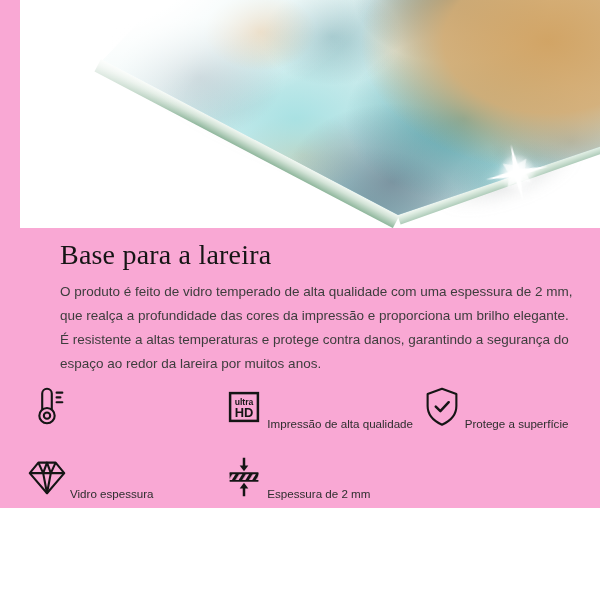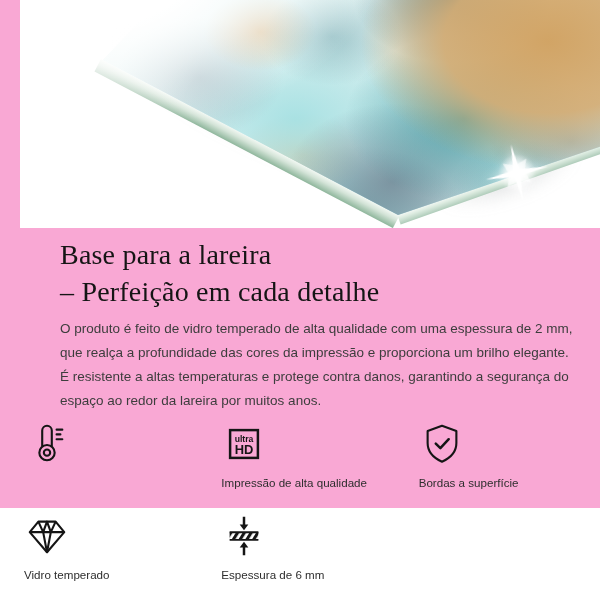--- a/index.html
+++ b/index.html
@@ -72,21 +72,21 @@
   .desc{
     margin:7px 0 0;max-width:535px;
     font-size:13.5px;line-height:24px;color:#3d3d3d;
   }
 
   
   .features{
     display:grid;grid-template-columns:1fr 1fr 1fr;
     row-gap:22px;margin:6px -36px 0;
   }
-  .feature{display:flex;flex-direction:column;align-items:flex-start;}
+  .feature{display:flex;flex-direction:row;align-items:flex-end;}
   .icon-box{height:48px;display:flex;align-items:flex-end;justify-content:center;}
   .icon-box svg{display:block;}
   .feature-label{margin-top:9px;font-size:11.6px;color:#2e2e2e;text-align:center;}
 </style>
 </head>
 <body>
 
 <div class="page">
 
   <div class="hero">
@@ -105,21 +105,20 @@
       </defs>
       <circle cx="34" cy="32" r="19" fill="url(#glow)"></circle>
       <path d="M34 3 L37.2 28.8 L66 32 L37.2 35.2 L34 61 L30.8 35.2 L2 32 L30.8 28.8 Z" fill="#ffffff"></path>
       <path d="M34 15 L39.5 26.5 L51 32 L39.5 37.5 L34 49 L28.5 37.5 L17 32 L28.5 26.5 Z" fill="#ffffff" opacity="0.65" transform="rotate(45 34 32)"></path>
     </svg>
   </div>
 
   <div class="content">
     <h1>
       <span>Base para a lareira</span>
-      <span>– Perfeição em cada detalhe</span>
     </h1>
 
     <p class="desc">O produto é feito de vidro temperado de alta qualidade com uma espessura de 2 mm, que realça a profundidade das cores da impressão e proporciona um brilho elegante. É resistente a altas temperaturas e protege contra danos, garantindo a segurança do espaço ao redor da lareira por muitos anos.</p>
 
     <div class="features">
 
       <div class="feature">
         <div class="icon-box">
           <svg width="46" height="46" viewBox="0 0 48 48" fill="none" stroke="#151515" stroke-width="2.2" stroke-linecap="round">
             <path d="M19 26 V10 a5 5 0 0 1 10 0 v16"></path>
@@ -141,47 +140,47 @@
         <div class="feature-label">Impressão de alta qualidade</div>
       </div>
 
       <div class="feature">
         <div class="icon-box">
           <svg width="46" height="46" viewBox="0 0 48 48" fill="none" stroke="#151515" stroke-width="2.2" stroke-linecap="round" stroke-linejoin="round">
             <path d="M24 5 L39 10.5 V23 C39 32.5 32.8 38.6 24 42.5 C15.2 38.6 9 32.5 9 23 V10.5 Z"></path>
             <path d="M17.5 23.5 L22.3 28.3 L31 19" stroke-width="2.6"></path>
           </svg>
         </div>
-        <div class="feature-label">Bordas a superfície</div>
+        <div class="feature-label">Protege a superfície</div>
       </div>
 
       <div class="feature">
         <div class="icon-box">
           <svg width="46" height="46" viewBox="0 0 48 48" fill="none" stroke="#151515" stroke-width="2.2" stroke-linejoin="round">
             <path d="M15 9 H33 L42 20 L24 41 L6 20 Z"></path>
             <path d="M6 20 H42 M15 9 L20 20 L24 9 L28 20 L33 9 M20 20 L24 41 M28 20 L24 41"></path>
           </svg>
         </div>
-        <div class="feature-label">Vidro temperado</div>
+        <div class="feature-label">Vidro espessura</div>
       </div>
 
 
       <div class="feature">
         <div class="icon-box">
           <svg width="46" height="46" viewBox="0 0 48 48">
             <defs>
               <pattern id="hatch-bar" width="6" height="6" patternUnits="userSpaceOnUse" patternTransform="rotate(32)">
                 <rect width="3.2" height="6" fill="#151515"></rect>
               </pattern>
             </defs>
             <rect x="9" y="20" width="30" height="8" fill="url(#hatch-bar)"></rect>
             <path d="M9 20 h30 M9 28 h30" stroke="#151515" stroke-width="2"></path>
             <path d="M24 4 v9 M24 44 v-9" stroke="#151515" stroke-width="2.6"></path>
             <path d="M19.5 12 L24 18 L28.5 12 Z" fill="#151515"></path>
             <path d="M19.5 36 L24 30 L28.5 36 Z" fill="#151515"></path>
           </svg>
         </div>
-        <div class="feature-label">Espessura de 6 mm</div>
+        <div class="feature-label">Espessura de 2 mm</div>
       </div>
 
     </div>
   </div>
 </div>
 
 </body></html>

